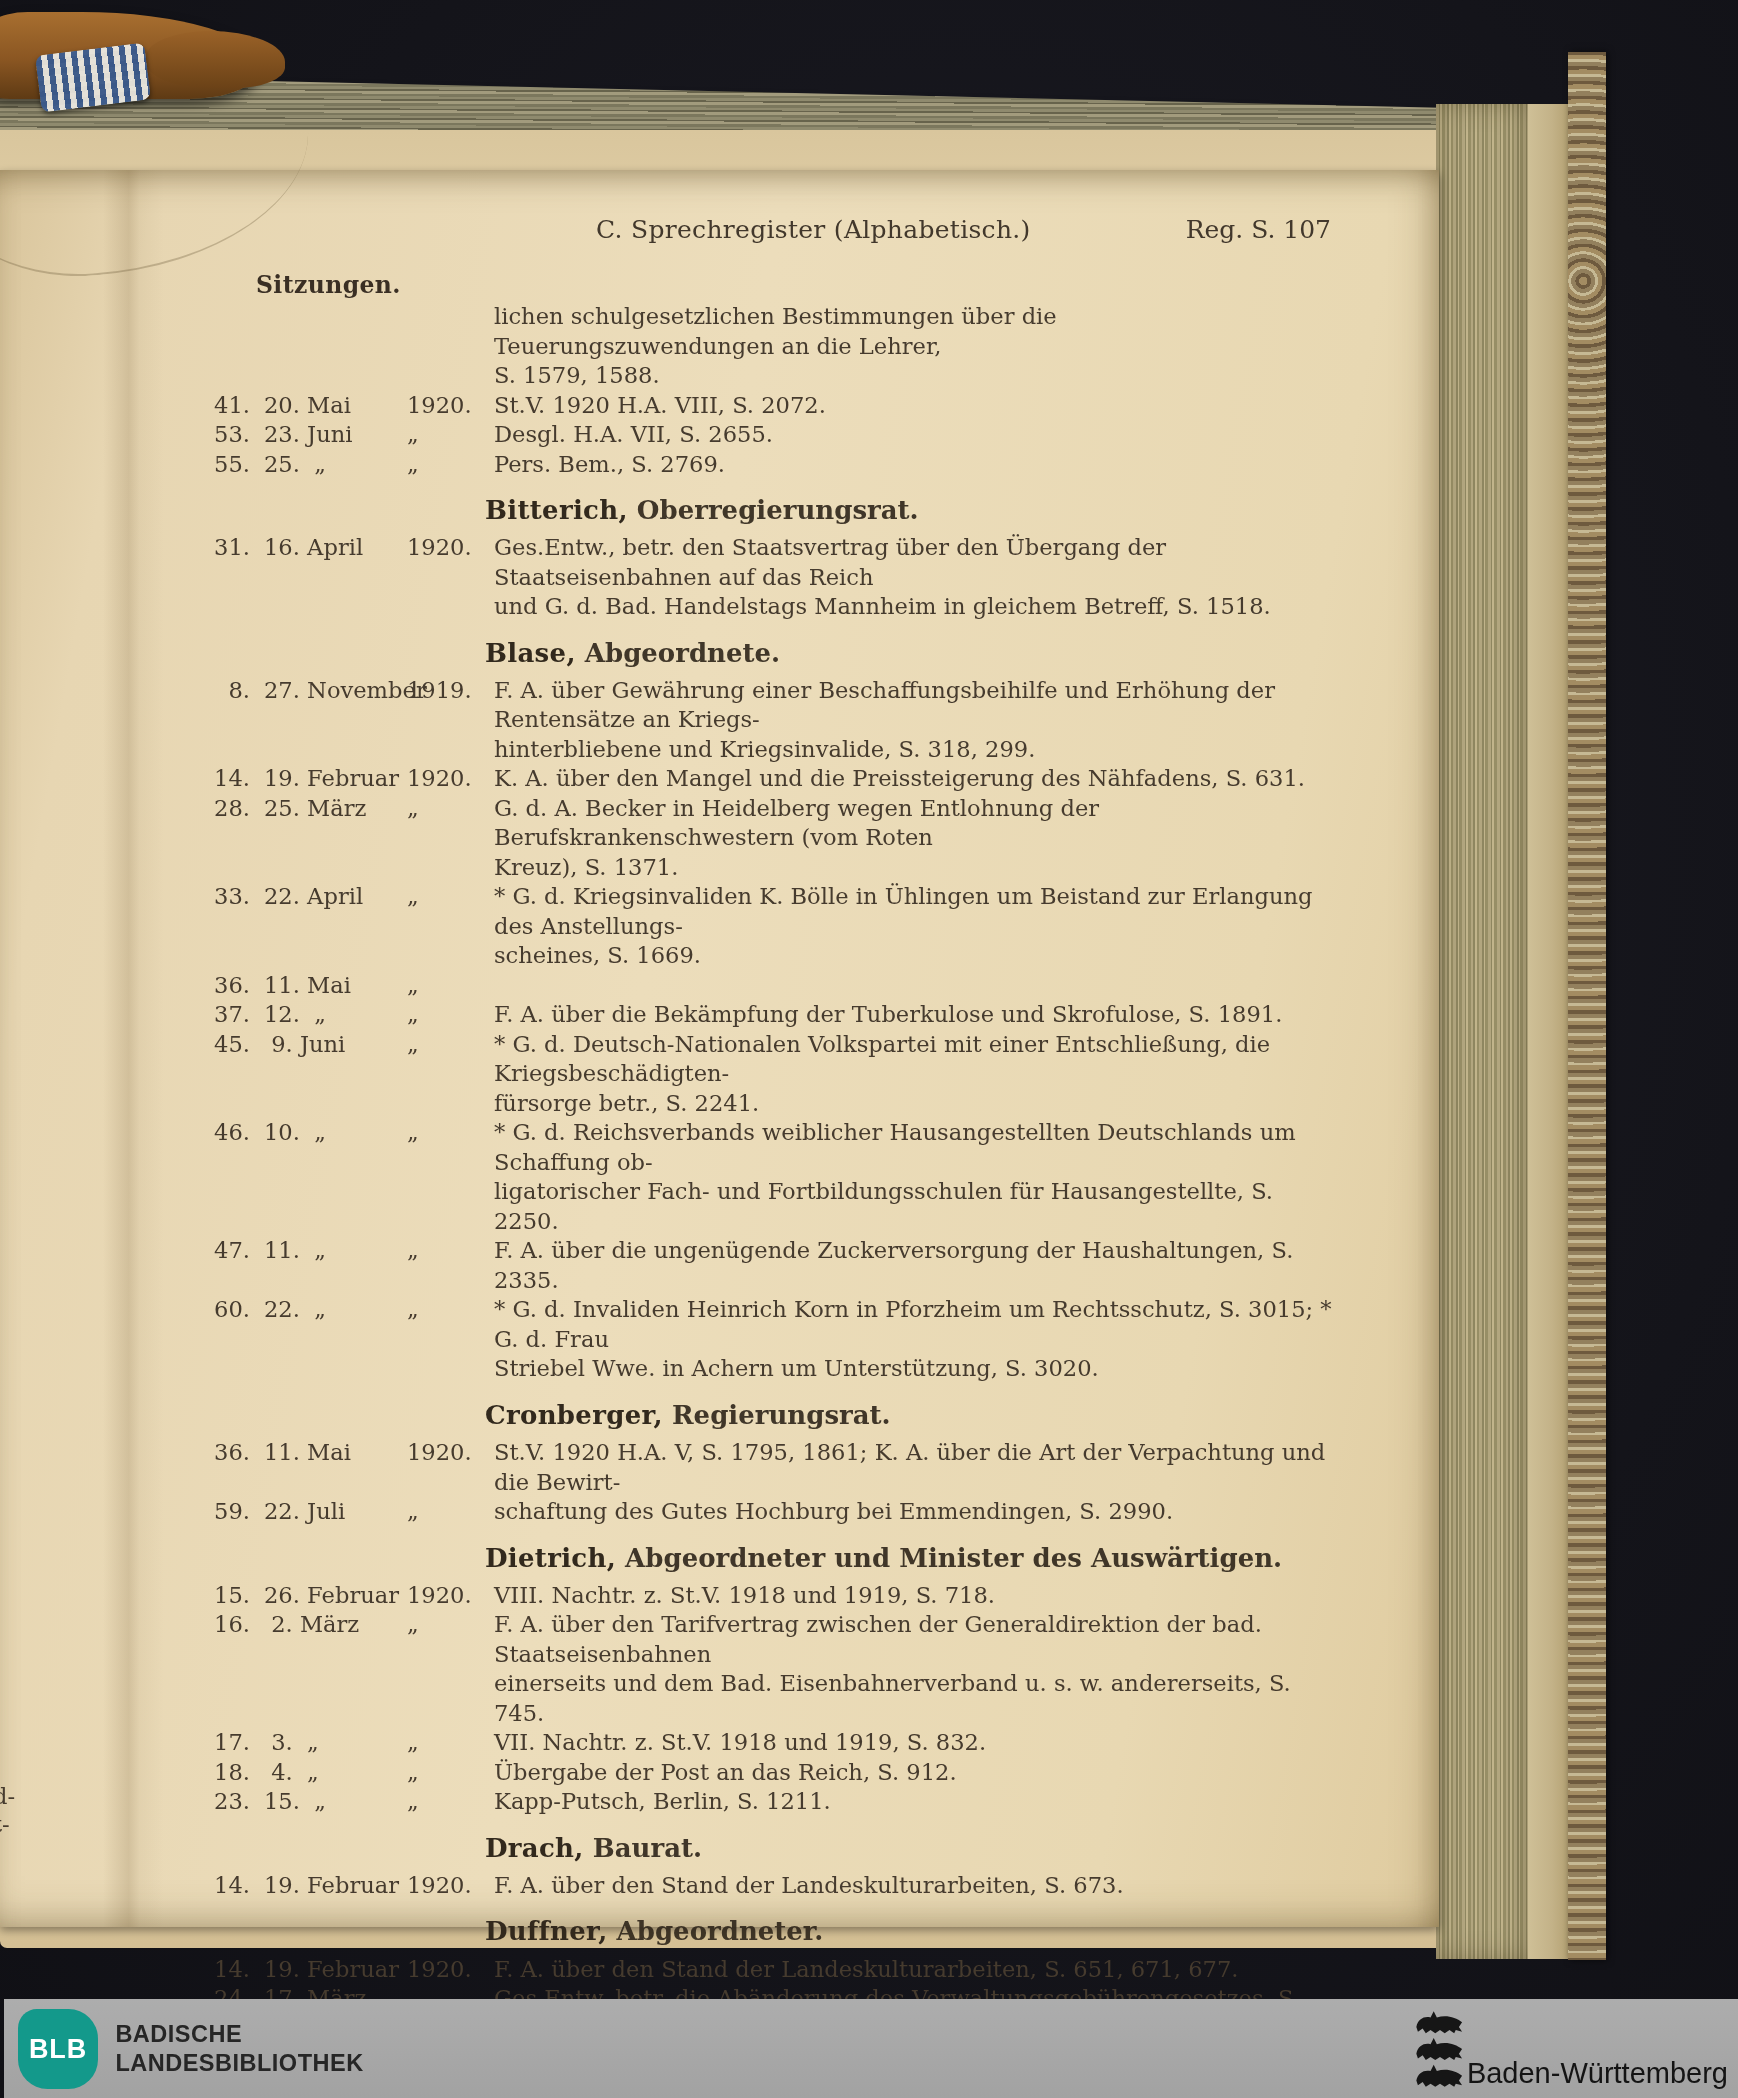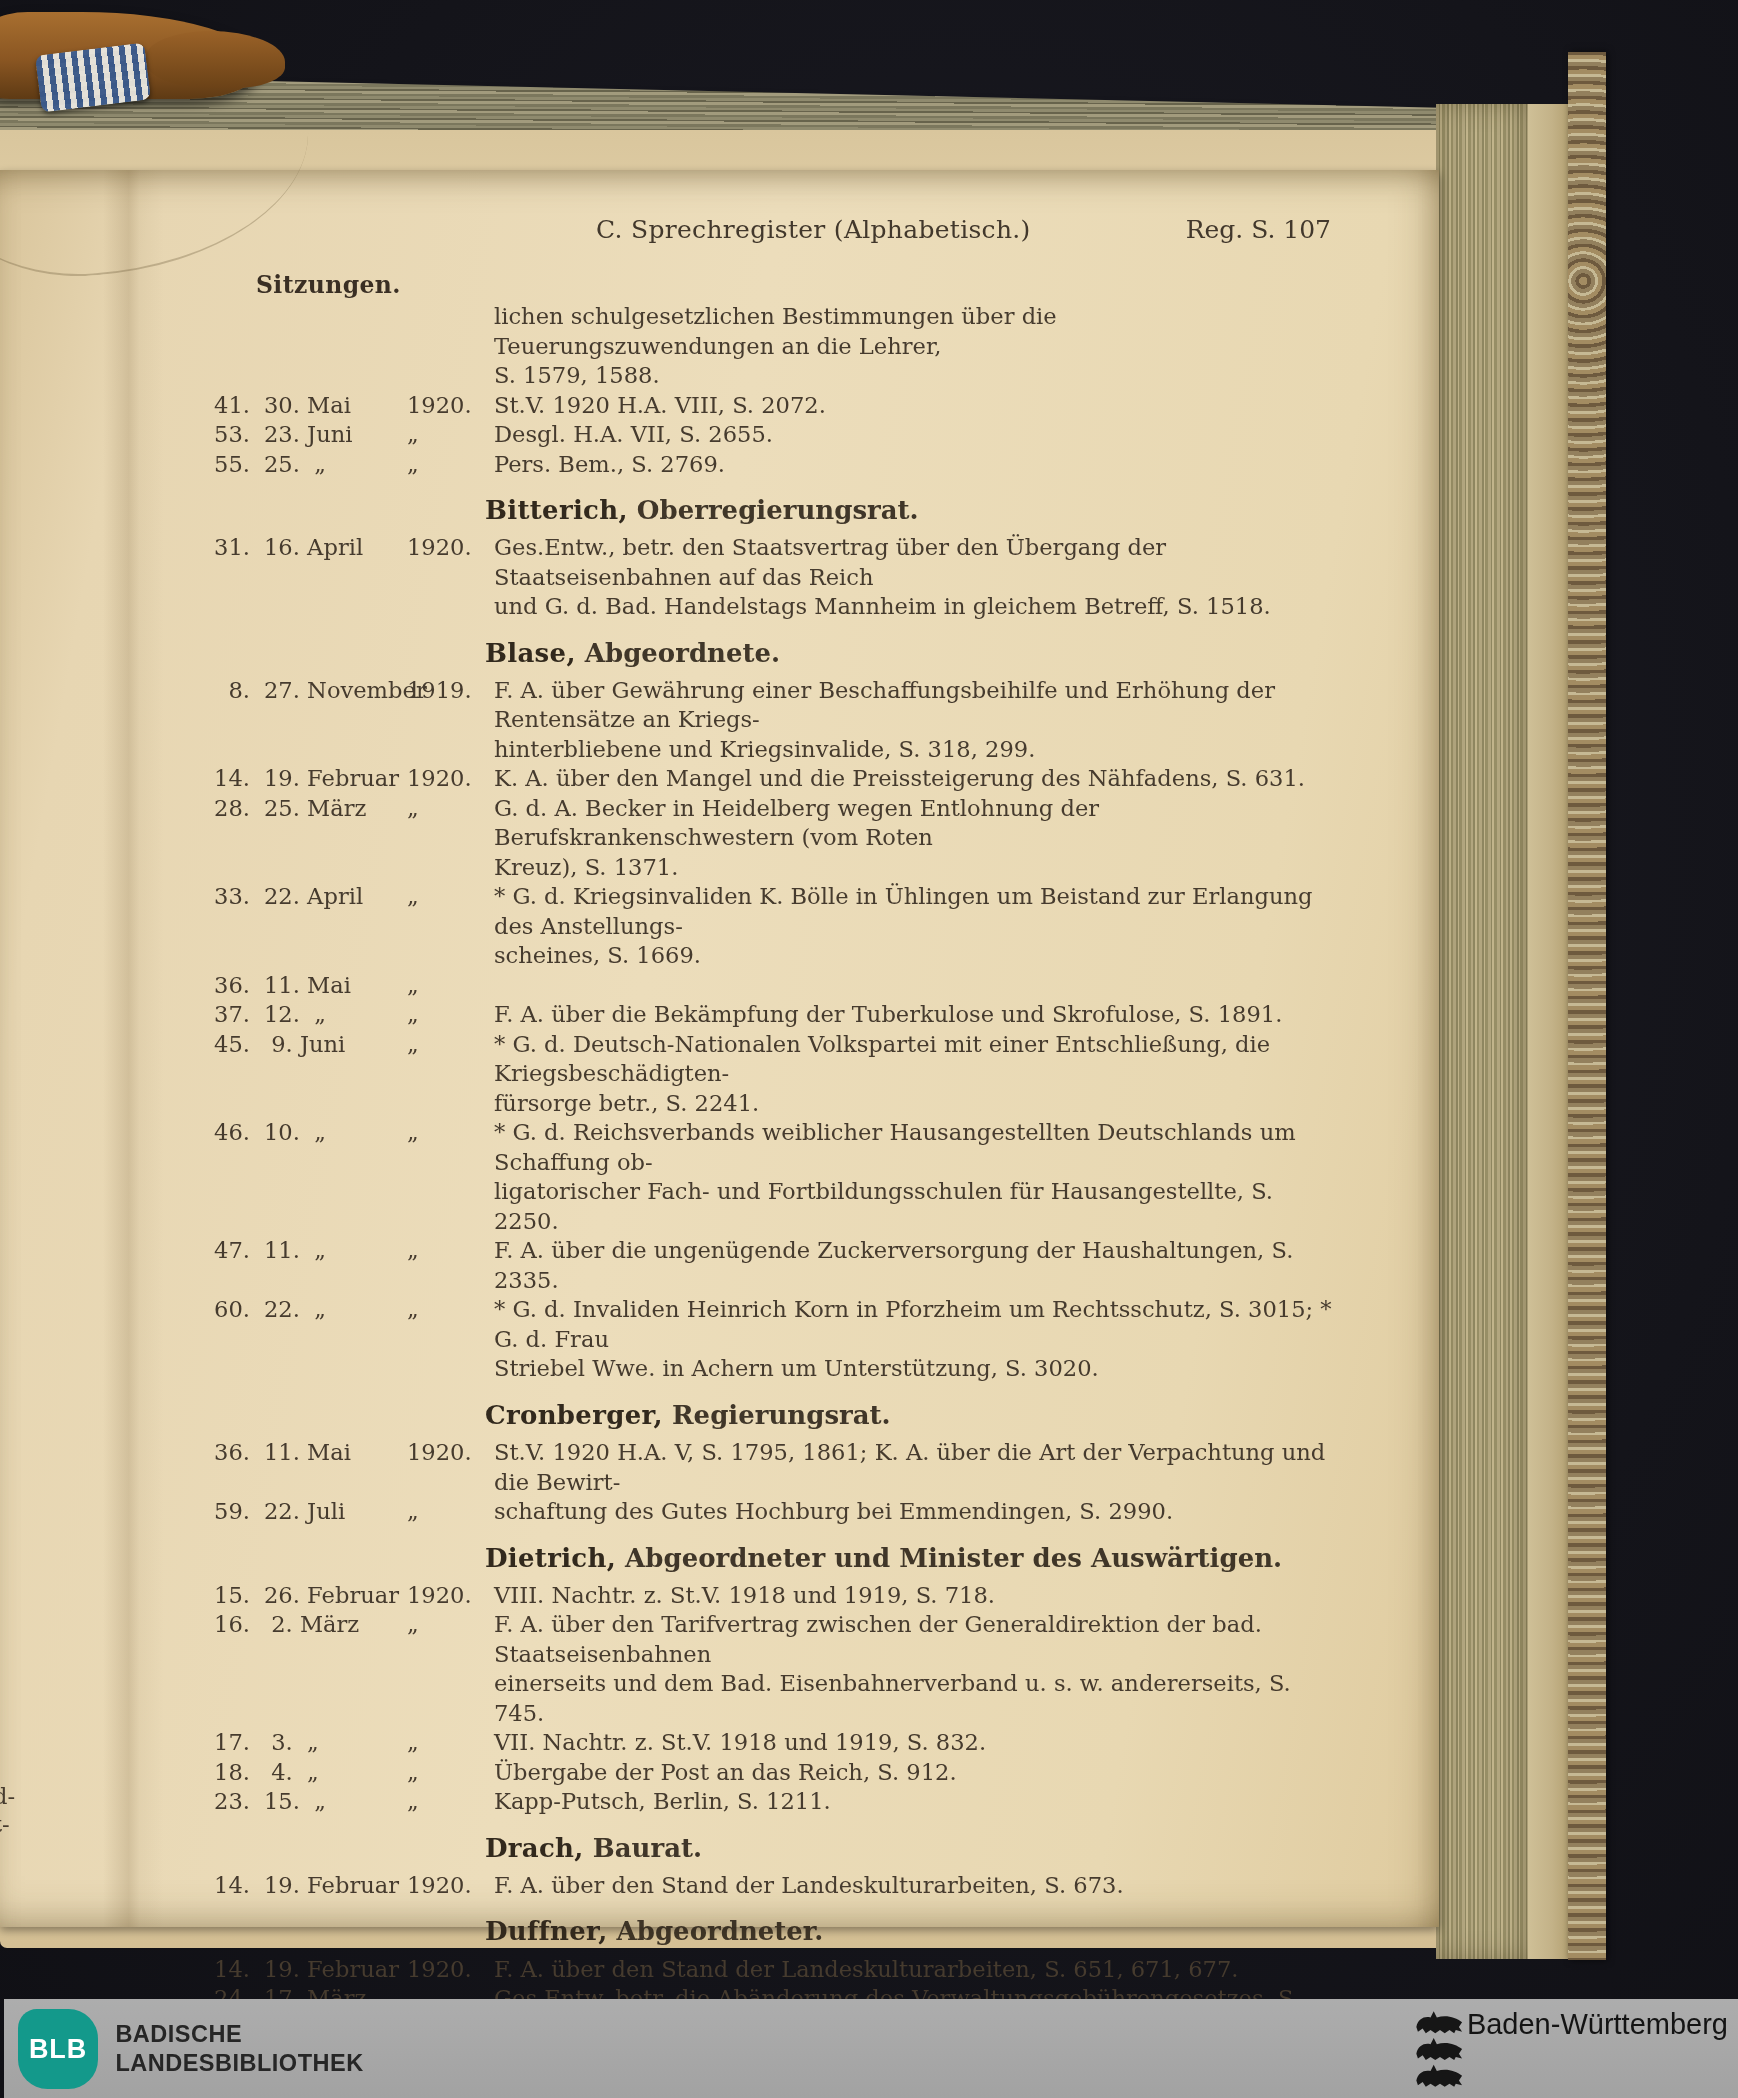--- a/index.html
+++ b/index.html
@@ -114,21 +114,21 @@
     font-family:"Liberation Sans", sans-serif;
   }
   .footer-left{display:flex;align-items:center;gap:17.4px;}
   .blb-logo{
     width:80px;height:80px;background:#13998b;
     border-radius:19px 29.5px 29.5px 29.5px;
     display:flex;align-items:center;justify-content:center;
     color:#ffffff;font-weight:bold;font-size:27px;letter-spacing:0.9px;
   }
   .lib-name{font-weight:bold;font-size:23.5px;line-height:29.5px;color:#262626;letter-spacing:0.5px;}
-  .footer-right{display:flex;align-items:flex-start;}
+  .footer-right{display:flex;align-items:flex-end;}
   .bw-lions{width:54px;height:82px;}
   .bw-name{font-size:29px;color:#141414;font-weight:500;}
 </style>
 </head>
 <body>
 
 <div class="stage">
 
   <div class="top-edge"></div>
   <div class="leather"></div>
@@ -148,21 +148,21 @@
           <span class="e-no"></span>
           <span class="e-date"></span>
           <span class="e-year"></span>
           <div class="e-text">
             <div>lichen schulgesetzlichen Bestimmungen über die Teuerungszuwendungen an die Lehrer,</div>
             <div>S. 1579, 1588.</div>
           </div>
         </div>
         <div class="entry">
           <span class="e-no">41.</span>
-          <span class="e-date">30. Mai</span>
+          <span class="e-date">20. Mai</span>
           <span class="e-year">1920.</span>
           <div class="e-text">
             <div>St.V. 1920 H.A. VIII, S. 2072.</div>
           </div>
         </div>
         <div class="entry">
           <span class="e-no">53.</span>
           <span class="e-date">23. Juni</span>
           <span class="e-year">„</span>
           <div class="e-text">

